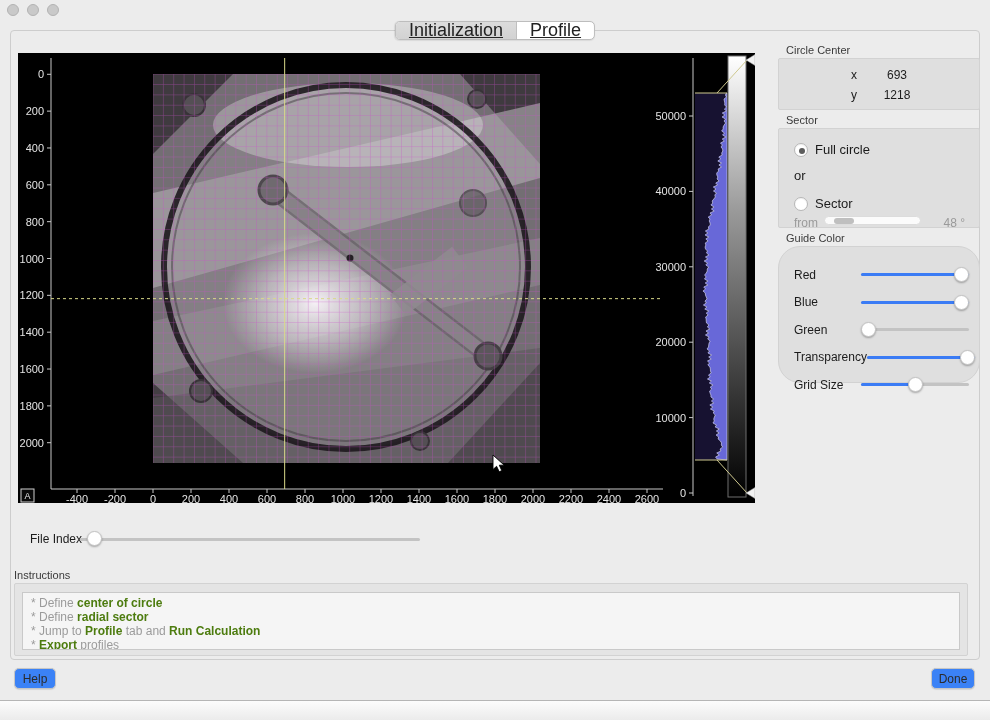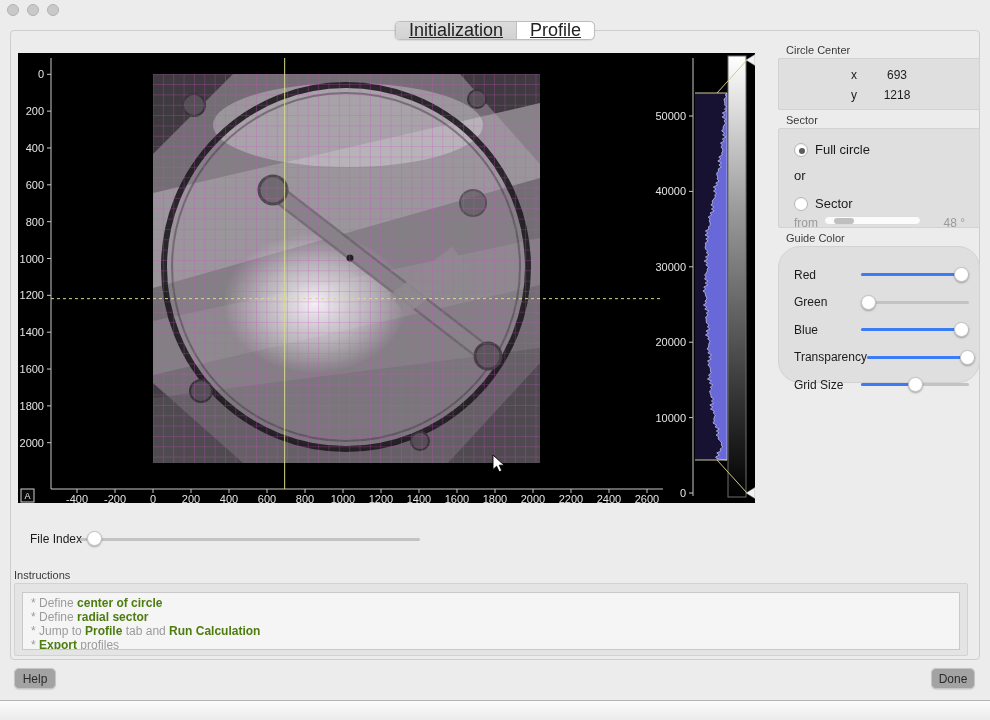--- a/index.html
+++ b/index.html
@@ -64,21 +64,21 @@
   
   .instructions-label { position:absolute; left:14px; top:569px; font-size:11px; color:#3a3a3a;text-align:center; }
   .instructions-box { position:absolute; left:14px; top:583px; width:954px; height:73px;
                       background:#e4e4e4; border:1px solid #d2d2d2; border-radius:2px; }
   .instructions-inner { position:absolute; left:7px; top:8px; right:7px; bottom:5px;
                         background:#f5f5f5; border:1px solid #c9c9c9; overflow:hidden;
                         font-size:12px; line-height:14px; color:#9b9b9b; padding:3px 8px; }
   .instructions-inner b { color:#4d7c0f; }
 
   
-  .btn { position:absolute; top:668px; height:21px; background:#a3a3a3; border:1px solid #c6c6c6;
+  .btn { position:absolute; top:668px; height:21px; background:#3b82f6; border:1px solid #c6c6c6;
          border-radius:5px; font-size:12px; color:#2b2b2b; display:flex; align-items:center;
          justify-content:center; box-shadow:0 0.5px 1px rgba(0,0,0,.1); }
   .btn-help { left:14px; width:42px; }
   .btn-done { left:931px; width:44px; }
 
   .footer-strip { position:absolute; left:0; top:700px; width:990px; height:20px;
                   background:linear-gradient(#fcfcfc,#ebebeb); border-top:1px solid #b5b5b5; }
 </style>
 </head>
 <body>
@@ -292,33 +292,33 @@
   <div class="group-box" id="guide-color-box" style="height:137px; padding-top:14px;border-radius:22px;">
       <div class="slider-row">
         <div class="slider-label">Red</div>
         <div class="slider">
           <div class="sl-track"></div>
           <div class="sl-fill" style="width: 100%; background: rgb(59, 124, 245);"></div>
           <div class="sl-thumb" style="left: 93px;"></div>
         </div>
       </div>
       <div class="slider-row">
+        <div class="slider-label">Blue</div>
+        <div class="slider">
+          <div class="sl-track"></div>
+          <div class="sl-fill" style="width: 100%; background: rgb(59, 124, 245);"></div>
+          <div class="sl-thumb" style="left: 93px;"></div>
+        </div>
+      </div>
+      <div class="slider-row">
         <div class="slider-label">Green</div>
         <div class="slider">
           <div class="sl-track"></div>
           <div class="sl-fill" style="width: 0%; background: rgb(59, 124, 245);"></div>
           <div class="sl-thumb" style="left: 0px;"></div>
-        </div>
-      </div>
-      <div class="slider-row">
-        <div class="slider-label">Blue</div>
-        <div class="slider">
-          <div class="sl-track"></div>
-          <div class="sl-fill" style="width: 100%; background: rgb(59, 124, 245);"></div>
-          <div class="sl-thumb" style="left: 93px;"></div>
         </div>
       </div>
       <div class="slider-row">
         <div class="slider-label">Transparency</div>
         <div class="slider">
           <div class="sl-track"></div>
           <div class="sl-fill" style="width: 100%; background: rgb(59, 124, 245);"></div>
           <div class="sl-thumb" style="left: 93px;"></div>
         </div>
       </div>

